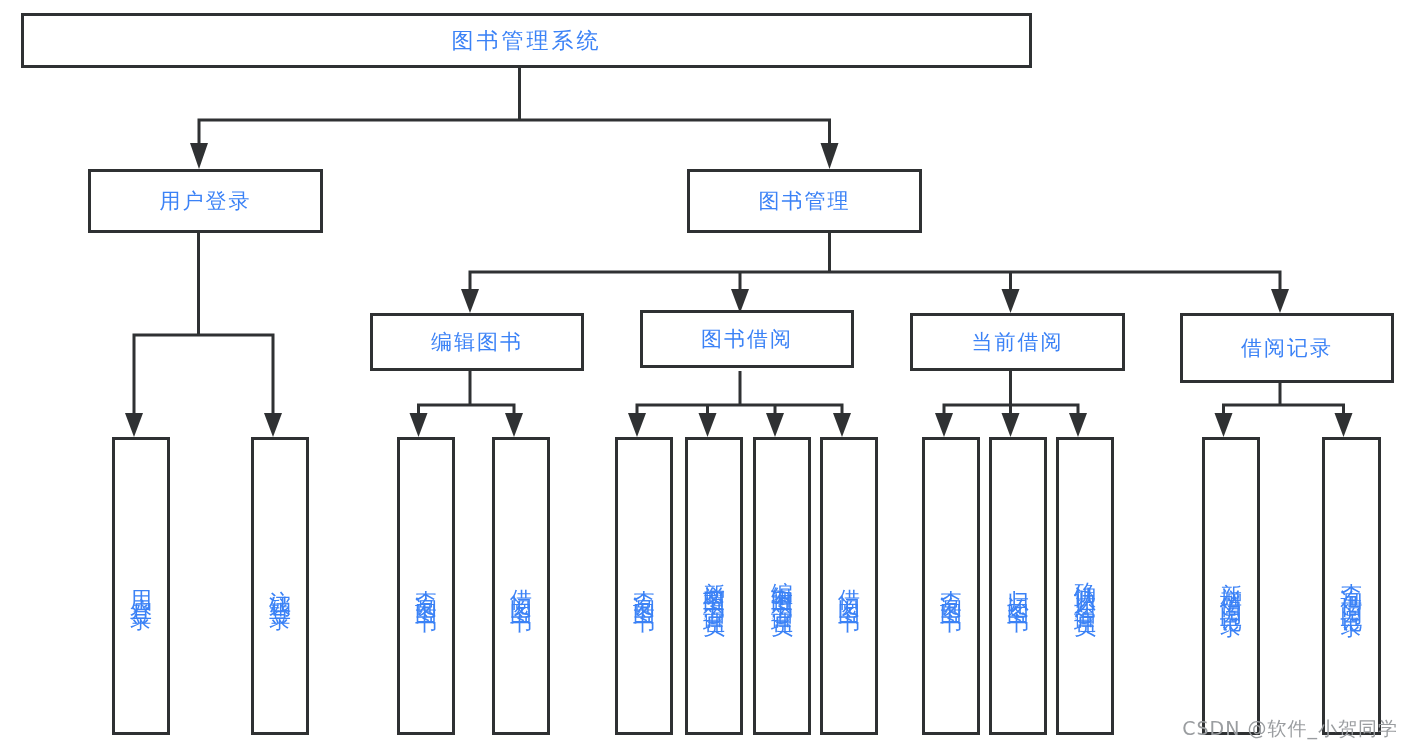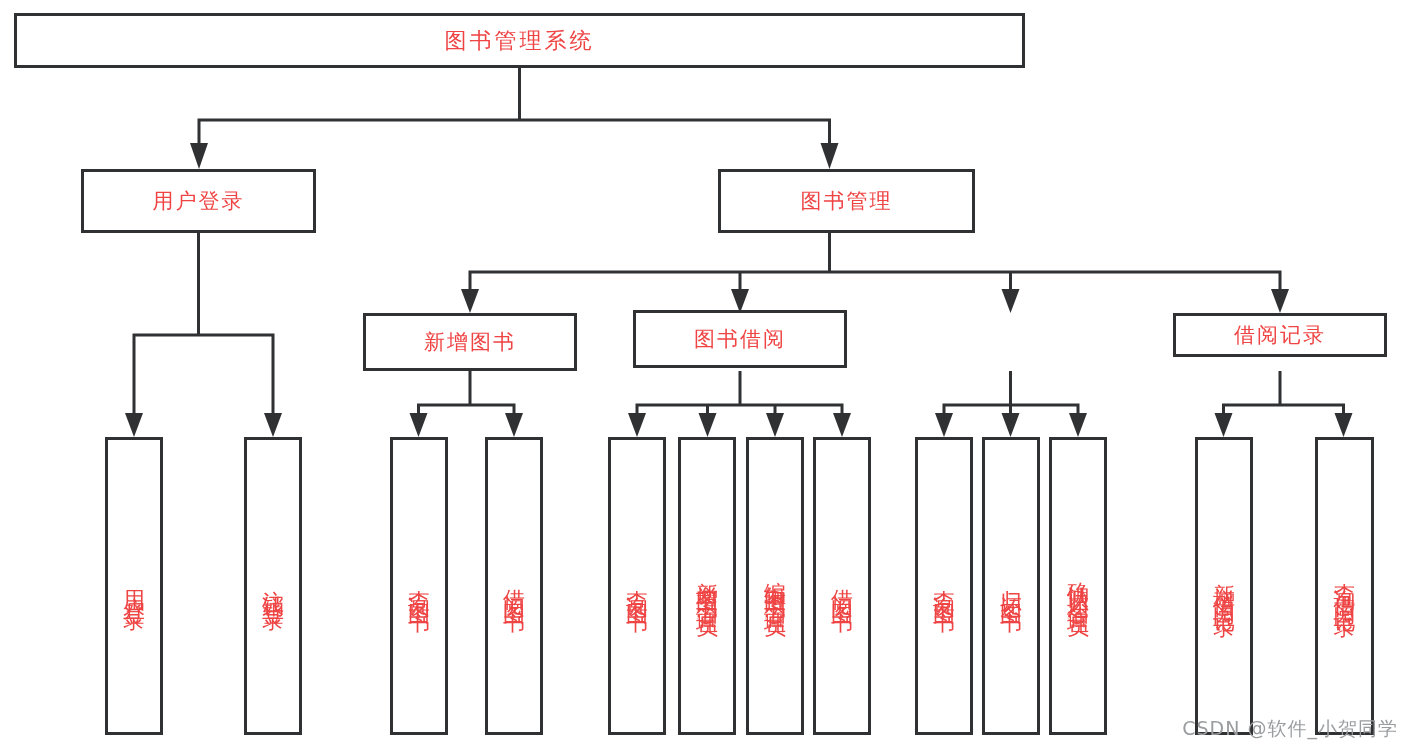--- a/index.html
+++ b/index.html
@@ -22,22 +22,23 @@
     pointer-events: none;
   }
   .box {
     position: absolute;
     box-sizing: border-box;
     border: 3px solid #2f3133;
     background: #ffffff;
     display: flex;
     align-items: center;
     justify-content: center;
-    color: #ef4444;
+    color: #3b82f6;
     white-space: nowrap;
+    margin-left: 7px;
   }
   .box.h-root {
     font-size: 22px;
     letter-spacing: 3px;
   }
   .box.h-mid {
     font-size: 21px;
     letter-spacing: 2px;
   }
   .box.v-leaf {
@@ -114,25 +115,26 @@
       <path d="M1001.5 413 H1019.5 L1010.5 437 Z"></path>
       <path d="M1069 413 H1087 L1078 437 Z"></path>
       <path d="M1214.5 413 H1232.5 L1223.5 437 Z"></path>
       <path d="M1334.5 413 H1352.5 L1343.5 437 Z"></path>
     </g>
   </svg>
 
   <div class="box h-root" style="left:14px; top:13px; width:1011px; height:55px">图书管理系统</div>
 
   <div class="box h-mid" style="left:81px; top:169px; width:235px; height:64px">用户登录</div>
-  <div class="box h-mid" style="left:718px; top:169px; width:257px; height:64px">图书管理</div>
+  <div class="box h-mid" style="left:680px; top:169px; width:235px; height:64px">图书管理</div>
 
-  <div class="box h-mid" style="left:363px; top:313px; width:214px; height:58px">新增图书</div>
+  <div class="box h-mid" style="left:363px; top:313px; width:214px; height:58px">编辑图书</div>
   <div class="box h-mid" style="left:633px; top:310px; width:214px; height:58px">图书借阅</div>
-  <div class="box h-mid" style="left:1173px; top:313px; width:214px; height:44px">借阅记录</div>
+  <div class="box h-mid" style="left:903px; top:313px; width:215px; height:58px">当前借阅</div>
+  <div class="box h-mid" style="left:1173px; top:313px; width:214px; height:70px">借阅记录</div>
 
   <div class="box v-leaf" style="left:105px; top:437px; width:58px; height:298px">用户登录</div>
   <div class="box v-leaf" style="left:244px; top:437px; width:58px; height:298px">注销登录</div>
 
   <div class="box v-leaf" style="left:390px; top:437px; width:58px; height:298px">查询图书</div>
   <div class="box v-leaf" style="left:485px; top:437px; width:58px; height:298px">借阅图书</div>
 
   <div class="box v-leaf" style="left:608px; top:437px; width:58px; height:298px">查询图书</div>
   <div class="box v-leaf long" style="left:678px; top:437px; width:58px; height:298px">新增图书（管理员）</div>
   <div class="box v-leaf long" style="left:746px; top:437px; width:58px; height:298px">编辑图书（管理员）</div>

